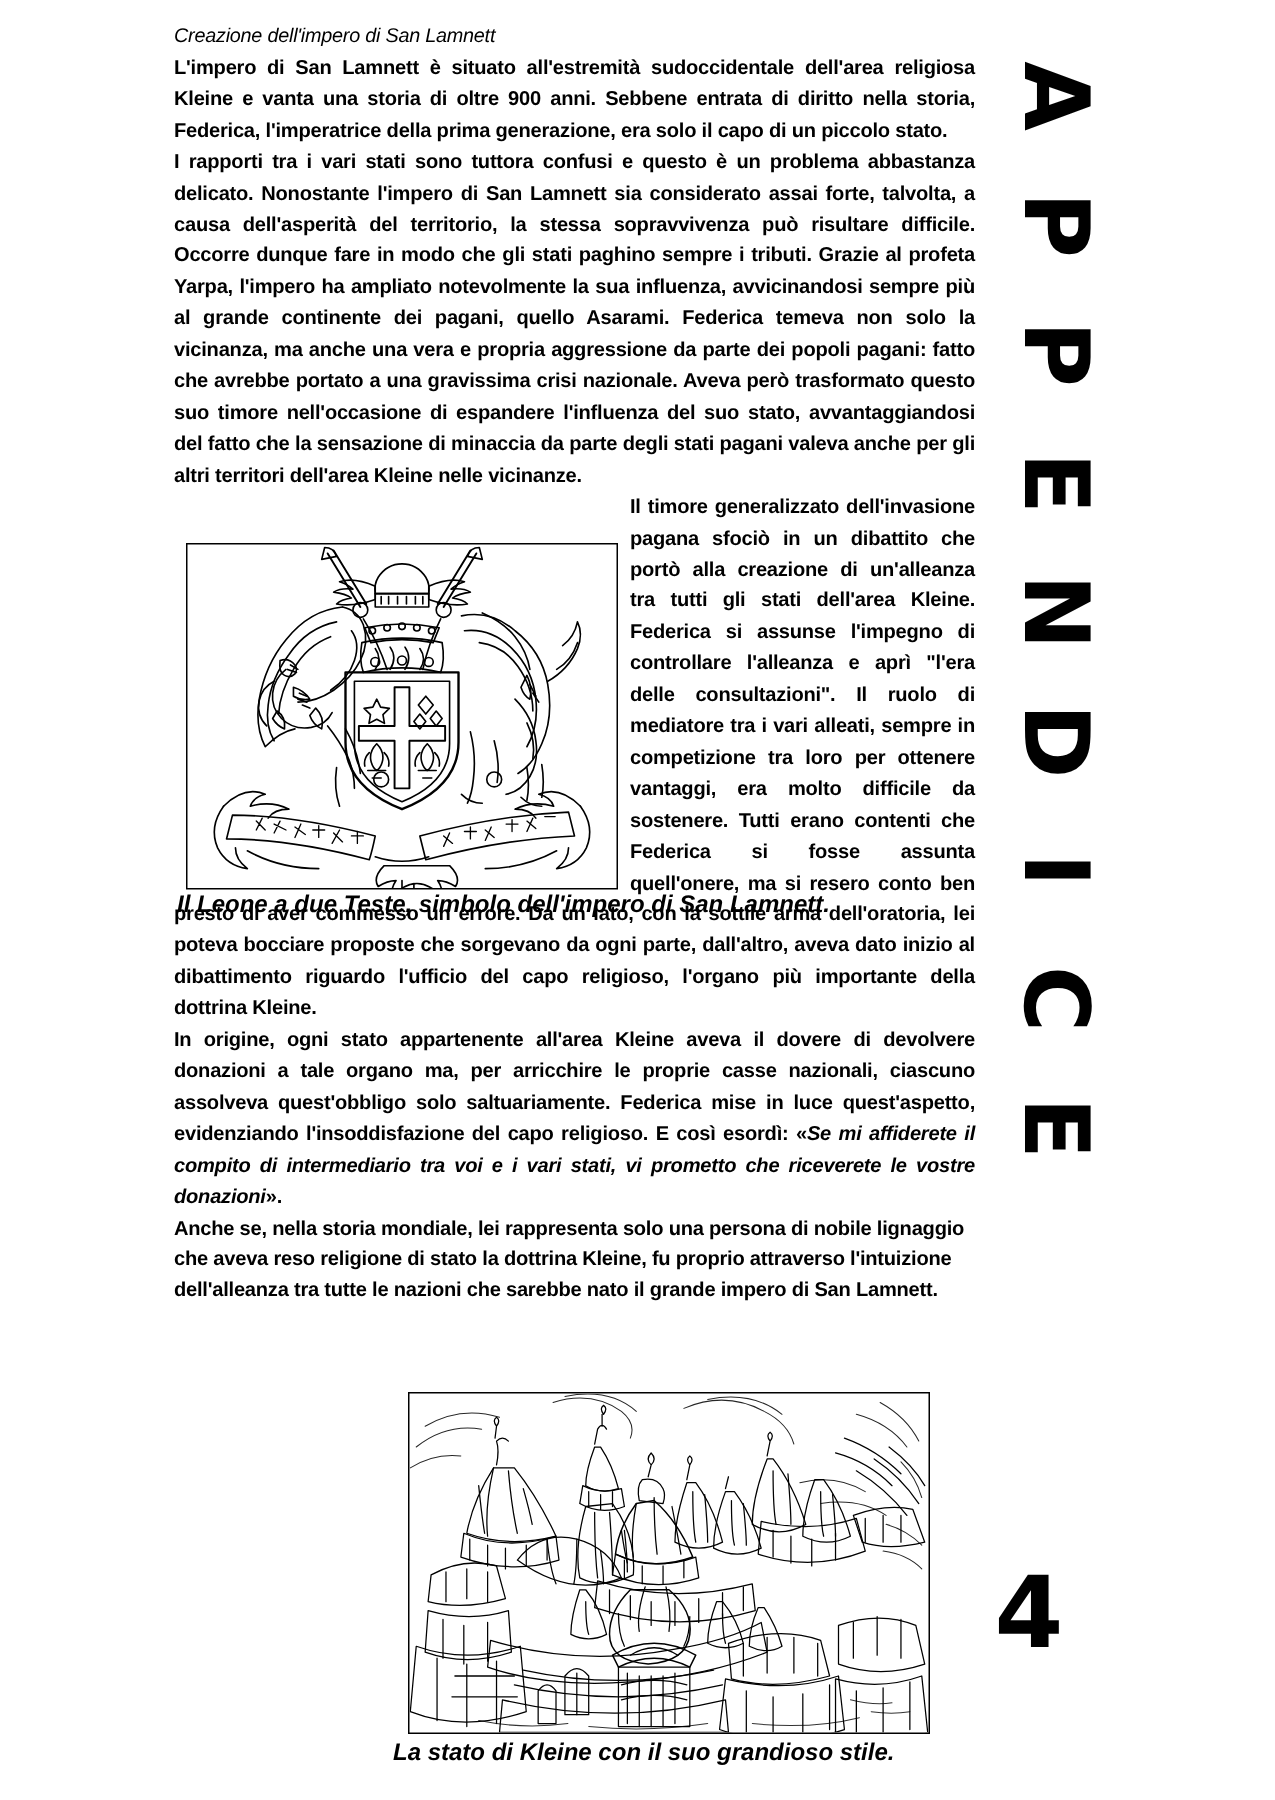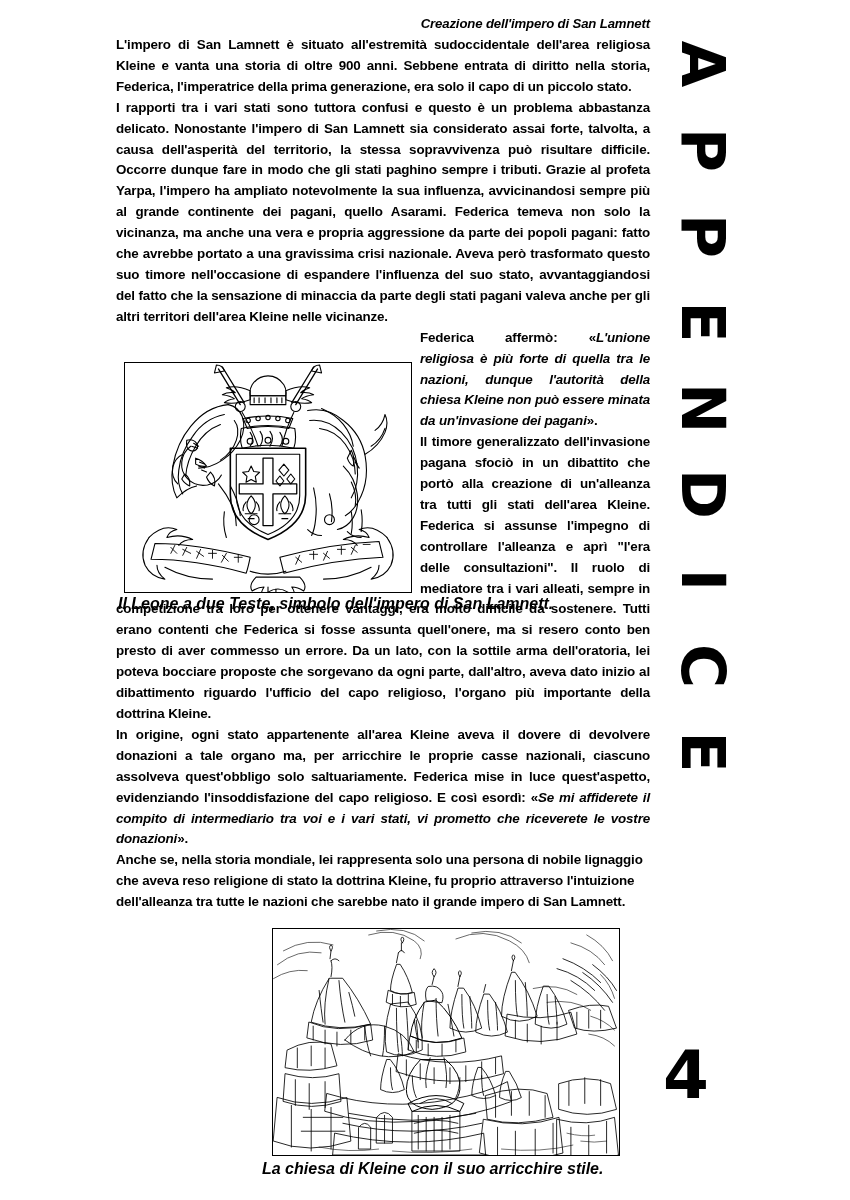--- a/index.html
+++ b/index.html
@@ -28,25 +28,25 @@
     line-height: 20.9px;
     font-weight: bold;
     letter-spacing: -0.15px;
     text-align: justify;
     text-justify: inter-word;
     -webkit-hyphens: none; hyphens: none;
   }
 
   .heading {
     font-style: italic;
-    font-weight: bold;
+    font-weight: normal;
     font-size: 13.2px;
     line-height: 20px;
-    margin: 0 0 1px 12px;
-    text-align: right;
+    margin: 0 0 1px 0;
+    text-align: left;
   }
 
   p.para { margin: 0; text-align: justify; }
   p.para:last-child { text-align: left; }
   .it { font-style: italic; }
 
   
   .crest-float {
     float: left;
     width: 296px;
@@ -122,21 +122,20 @@
   <div class="col">
 
     <div class="heading">Creazione dell'impero di San Lamnett</div>
 
     <p class="para">L'impero di San Lamnett è situato all'estremità sudoccidentale dell'area religiosa Kleine e vanta una storia di oltre 900 anni. Sebbene entrata di diritto nella storia, Federica, l'imperatrice della prima generazione, era solo il capo di un piccolo stato.</p>
 
     <p class="para">I rapporti tra i vari stati sono tuttora confusi e questo è un problema abbastanza delicato. Nonostante l'impero di San Lamnett sia considerato assai forte, talvolta, a causa dell'asperità del territorio, la stessa sopravvivenza può risultare difficile. Occorre dunque fare in modo che gli stati paghino sempre i tributi. Grazie al profeta Yarpa, l'impero ha ampliato notevolmente la sua influenza, avvicinandosi sempre più al grande continente dei pagani, quello Asarami. Federica temeva non solo la vicinanza, ma anche una vera e propria aggressione da parte dei popoli pagani: fatto che avrebbe portato a una gravissima crisi nazionale. Aveva però trasformato questo suo timore nell'occasione di espandere l'influenza del suo stato, avvantaggiandosi del fatto che la sensazione di minaccia da parte degli stati pagani valeva anche per gli altri territori dell'area Kleine nelle vicinanze.</p>
 
     <div class="crest-float"></div>
 
-    <p class="para"><span>Federica affermò: «</span><span class="it">L'unione religiosa è più forte di quella tra le nazioni, dunque l'autorità della chiesa Kleine non può essere minata da un'invasione dei pagani</span><span>».</span></p>
 
     <p class="para">Il timore generalizzato dell'invasione pagana sfociò in un dibattito che portò alla creazione di un'alleanza tra tutti gli stati dell'area Kleine. Federica si assunse l'impegno di controllare l'alleanza e aprì "l'era delle consultazioni". Il ruolo di mediatore tra i vari alleati, sempre in competizione tra loro per ottenere vantaggi, era molto difficile da sostenere. Tutti erano contenti che Federica si fosse assunta quell'onere, ma si resero conto ben presto di aver commesso un errore. Da un lato, con la sottile arma dell'oratoria, lei poteva bocciare proposte che sorgevano da ogni parte, dall'altro, aveva dato inizio al dibattimento riguardo l'ufficio del capo religioso, l'organo più importante della dottrina Kleine.</p>
 
     <p class="para"><span>In origine, ogni stato appartenente all'area Kleine aveva il dovere di devolvere donazioni a tale organo ma, per arricchire le proprie casse nazionali, ciascuno assolveva quest'obbligo solo saltuariamente. Federica mise in luce quest'aspetto, evidenziando l'insoddisfazione del capo religioso. E così esordì: «</span><span class="it">Se mi affiderete il compito di intermediario tra voi e i vari stati, vi prometto che riceverete le vostre donazioni</span><span>».</span></p>
 
 
     <p class="para">Anche se, nella storia mondiale, lei rappresenta solo una persona di nobile lignaggio che aveva reso religione di stato la dottrina Kleine, fu proprio attraverso l'intuizione dell'alleanza tra tutte le nazioni che sarebbe nato il grande impero di San Lamnett.</p>
   </div>
 
   <div class="figure" id="fig-crest">
@@ -351,21 +350,21 @@
         <path d="M286 192 q30 8 58 -2 l4 38 q-32 12-62 0 Z"></path>
         <path d="M300 200 v32 M318 198 v32 M336 194 v32"></path>
 
         <g stroke-width="0.7" opacity="0.8">
           <path d="M46 220 q30 6 60 2 M120 224 q40 4 80-2 M230 222 q40 4 72-4"></path>
           <path d="M296 206 q16 4 28 2 M310 214 q14 2 26 0"></path>
         </g>
       </g>
     </svg>
   </div>
-  <div class="caption" id="cap-church">La chiesa di Kleine con il suo arricchire stile.</div>
+  <div class="caption" id="cap-church">La stato di Kleine con il suo grandioso stile.</div>
 
   <div id="appendice">
     <div class="ltr">A</div>
     <div class="ltr">P</div>
     <div class="ltr">P</div>
     <div class="ltr">E</div>
     <div class="ltr">N</div>
     <div class="ltr">D</div>
     <div class="ltr">I</div>
     <div class="ltr">C</div>

